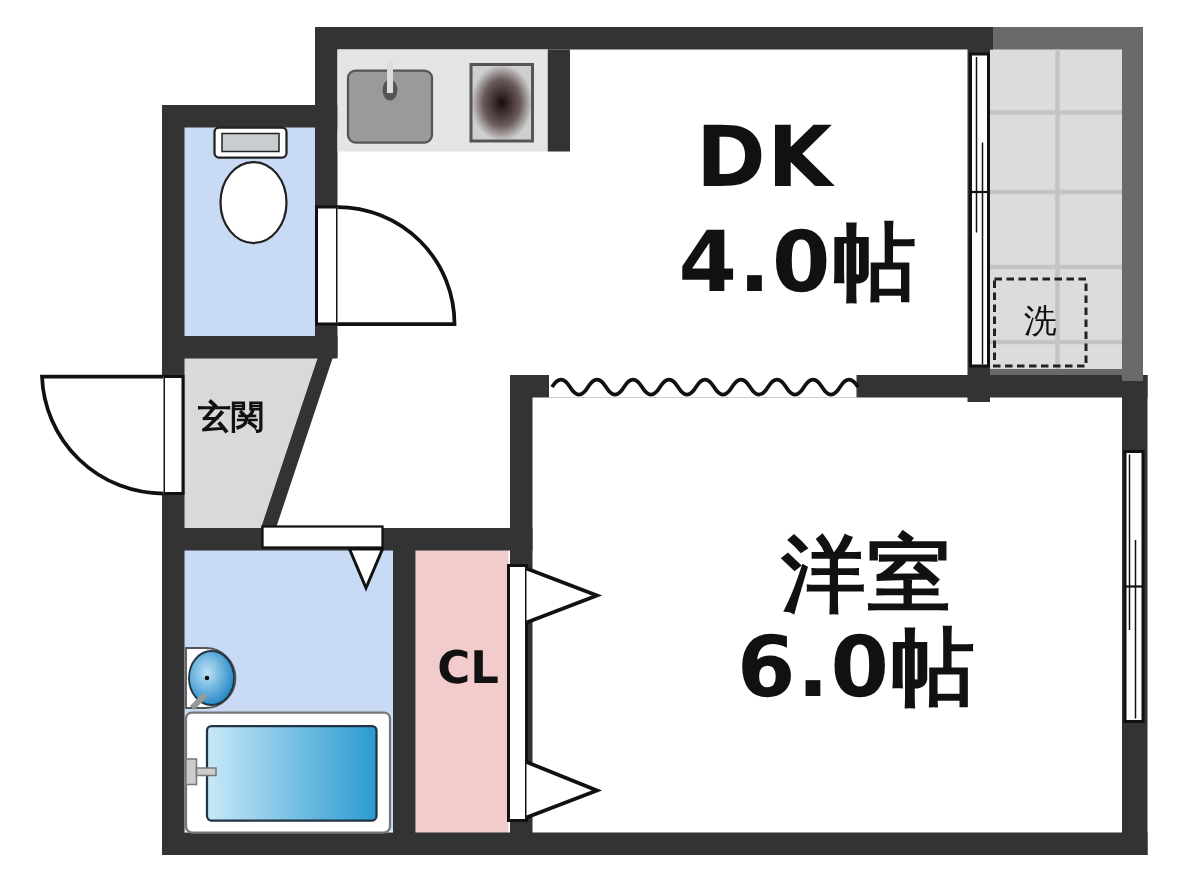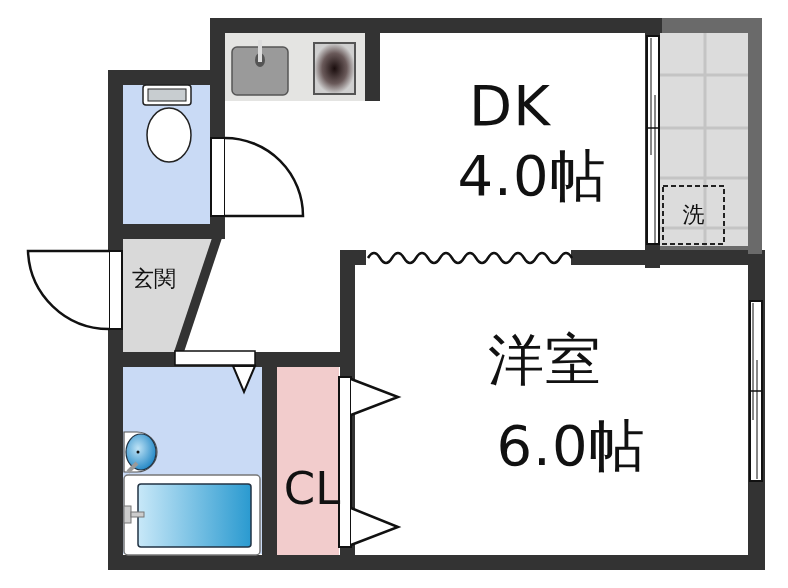--- a/index.html
+++ b/index.html
@@ -1,18 +1,18 @@
 <!DOCTYPE html>
 <html><head>
 <meta charset="utf-8">
 <style>
   html, body { margin: 0; padding: 0; background: #ffffff; }
   body { width: 788px; height: 588px; overflow: hidden; position: relative; }
   #plan { position: absolute; left: 0; top: 0; width: 788px; height: 588px; }
-  .lbl { position: absolute; font-family: "DejaVu Sans", "Liberation Sans", sans-serif; color: #111; font-weight: normal; text-align: center; line-height: 1.0; white-space: nowrap; }
+  .lbl { position: absolute; font-family: "DejaVu Sans", "Liberation Sans", sans-serif; color: #111; font-weight: bold; text-align: center; line-height: 1.0; white-space: nowrap; }
   .big { font-size: 56px; letter-spacing: 1px; }
   .mid { font-size: 38px; }
   .small { font-size: 22px; }
 </style>
 </head>
 <body>
 
 <svg id="plan" viewBox="0 0 788 588" xmlns="http://www.w3.org/2000/svg">
   <defs>
     <radialGradient id="stoveGrad" cx="50%" cy="50%" r="50%">
@@ -149,20 +149,20 @@
     <rect x="750" y="301" width="12" height="180" fill="#fff" stroke="#111" stroke-width="2"></rect>
     <line x1="753" y1="303" x2="753" y2="420" stroke="#111" stroke-width="1"></line>
     <line x1="757" y1="360" x2="757" y2="479" stroke="#111" stroke-width="1"></line>
     <line x1="750" y1="391" x2="762" y2="391" stroke="#111" stroke-width="1.5"></line>
   </g>
 </svg>
 
 <div class="lbl big" style="left:440px; top:78px; width:140px;">DK</div>
 <div class="lbl big" style="left:417px; top:148px; width:230px;">4.0帖</div>
 
-<div class="lbl big" style="left:455px; top:332px; width:180px;">洋室</div>
+<div class="lbl big" style="left:455px; top:356px; width:180px;text-align:right;">洋室</div>
 <div class="lbl big" style="left:456px; top:418px; width:230px;">6.0帖</div>
 
-<div class="lbl mid" style="left:277px; top:466px; width:70px; font-size:45px;">CL</div>
+<div class="lbl mid" style="left:277px; top:431px; width:70px; font-size:30px;">CL</div>
 
 <div class="lbl small" style="left:122px; top:268px; width:64px;">玄関</div>
 
 <div class="lbl small" style="left:663px; top:204px; width:61px; font-weight:normal;">洗</div>
 
 </body></html>

